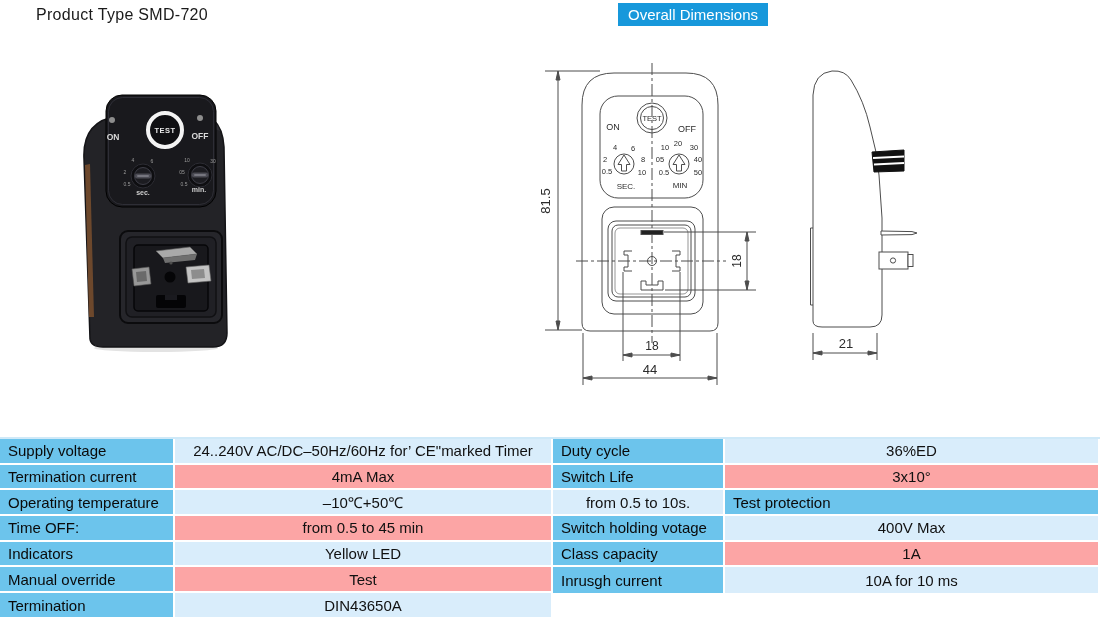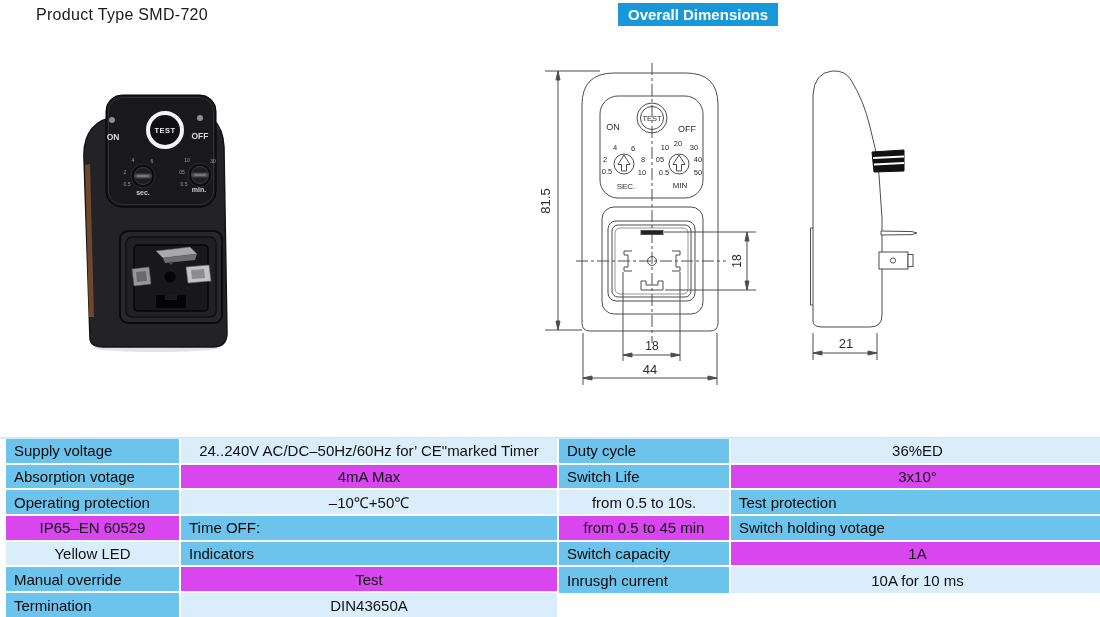--- a/index.html
+++ b/index.html
@@ -1,33 +1,33 @@
 <!DOCTYPE html>
 <html><head>
 <meta charset="utf-8">
 <style>
   html,body{margin:0;padding:0;background:#fff;}
   .page{position:relative;width:1100px;height:617px;background:#fff;overflow:hidden;
         font-family:"Liberation Sans", sans-serif;color:#111;}
   .title{position:absolute;left:36px;top:6px;font-size:16px;letter-spacing:.3px;color:#1a1a1a;}
   .badge{position:absolute;left:618px;top:3px;height:23px;padding:0 10px;
          display:flex;align-items:center;justify-content:center;
-         background:#1798DB;color:#fff;font-size:15px;font-weight:bold;}
+         background:#1798DB;color:#fff;font-size:15px;}
   .photo{position:absolute;left:70px;top:55px;width:170px;height:300px;}
   .drawing{position:absolute;left:520px;top:53px;width:450px;height:348px;}
   
   .spec{position:absolute;left:0;top:437px;width:1100px;height:180px;
         display:grid;grid-template-columns:175px 378px 172px 375px;
         grid-auto-rows:25.7px;border-top:2px solid #cfe9f8;box-sizing:border-box;
-        font-size:15px;padding-left:6px;}
+        font-size:15px;}
   .cell{box-sizing:border-box;display:flex;align-items:center;
         border-bottom:2px solid #fff;border-right:2px solid #fff;
         white-space:nowrap;overflow:hidden;}
   .cell.lbl{background:#6CC4EC;padding-left:8px;color:#0a0a0a;}
-  .cell.val{justify-content:center;background:#d946ef;}
+  .cell.val{justify-content:center;background:#fca5a5;}
   .cell.val.alt{background:#D9EDFB;}
   .cell.last{border-bottom:none;}
   svg text{font-family:"Liberation Sans", sans-serif;}
   .dwg-txt{fill:#2b2b2b;}
 </style>
 </head>
 <body>
 
 <div class="page">
 
@@ -218,39 +218,39 @@
     </g>
   </svg>
 
   <div class="spec">
 
     <div class="cell lbl">Supply voltage</div>
     <div class="cell val alt">24..240V AC/DC–50Hz/60Hz for’ CE"marked Timer</div>
     <div class="cell lbl">Duty cycle</div>
     <div class="cell val alt">36%ED</div>
 
-    <div class="cell lbl">Absorption votage</div>
+    <div class="cell lbl">Termination current</div>
     <div class="cell val">4mA Max</div>
     <div class="cell lbl">Switch Life</div>
     <div class="cell val">3x10°</div>
 
-    <div class="cell lbl">Operating protection</div>
+    <div class="cell lbl">Operating temperature</div>
     <div class="cell val alt">–10℃+50℃</div>
     <div class="cell val alt">from 0.5 to 10s.</div>
 
     <div class="cell lbl">Test protection</div>
-    <div class="cell val">IP65–EN 60529</div>
     <div class="cell lbl">Time OFF:</div>
     <div class="cell val">from 0.5 to 45 min</div>
 
     <div class="cell lbl">Switch holding votage</div>
+    <div class="cell val alt">400V Max</div>
+    <div class="cell lbl">Indicators</div>
     <div class="cell val alt">Yellow  LED</div>
-    <div class="cell lbl">Indicators</div>
-
-    <div class="cell lbl">Switch capacity</div>
+
+    <div class="cell lbl">Class capacity</div>
     <div class="cell val">1A</div>
     <div class="cell lbl">Manual override</div>
     <div class="cell val">Test</div>
 
     <div class="cell lbl last">Inrusgh current</div>
     <div class="cell val alt last">10A for 10 ms</div>
     <div class="cell lbl last">Termination</div>
     <div class="cell val alt last">DIN43650A</div>
   </div>
 

